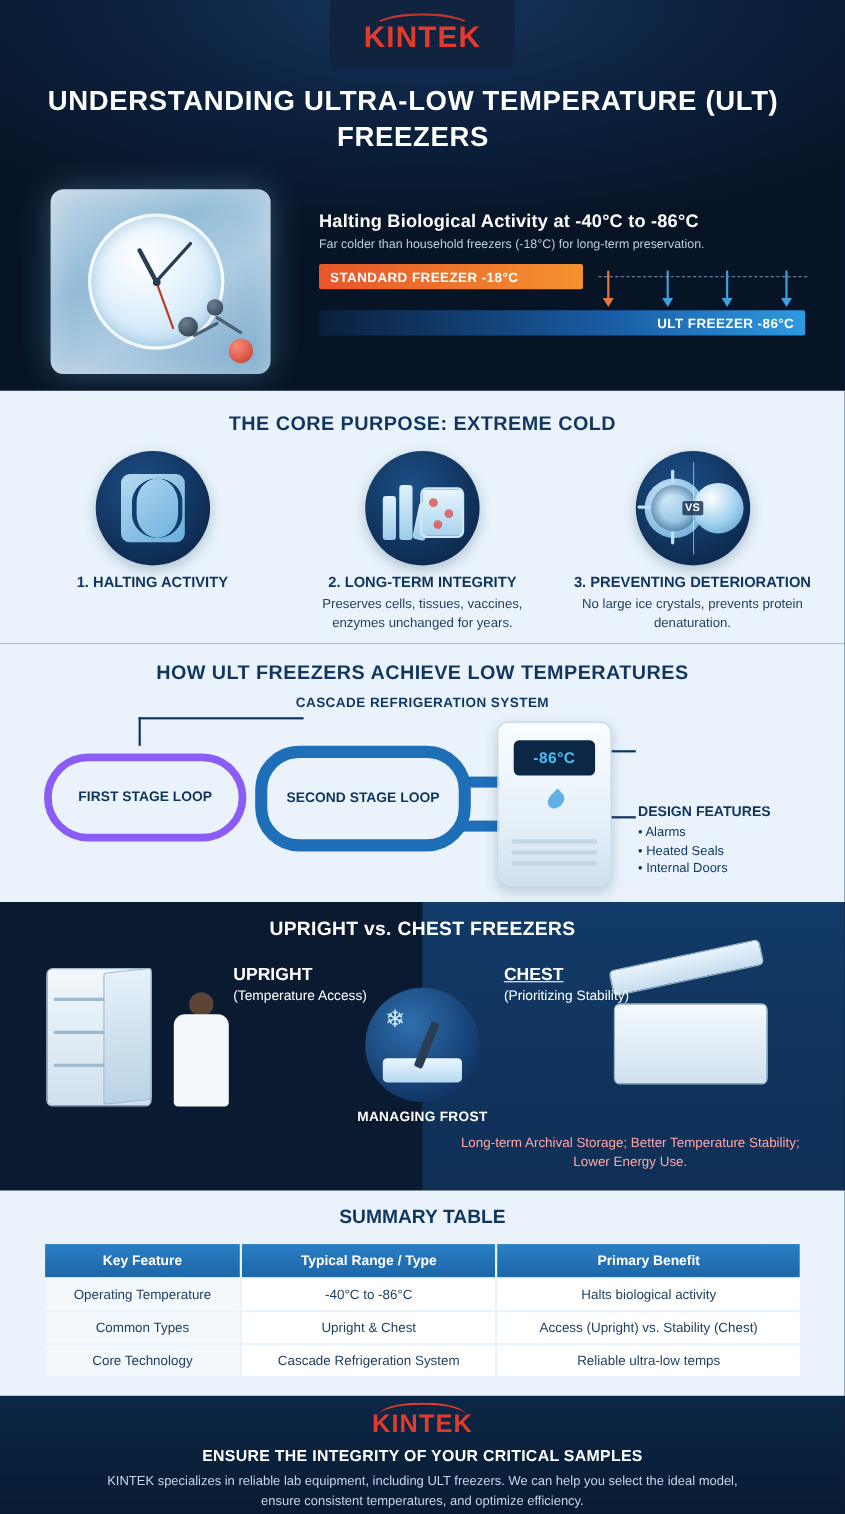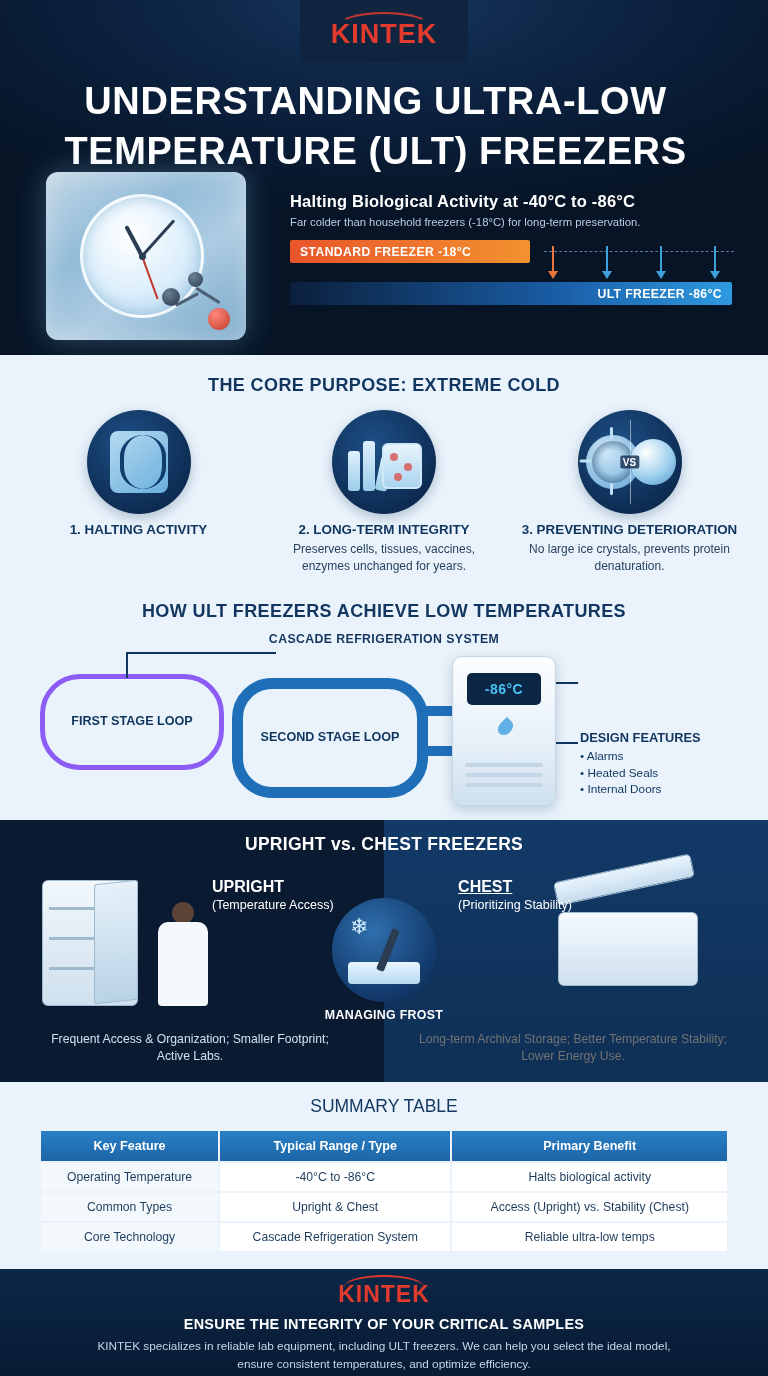--- a/index.html
+++ b/index.html
@@ -33,21 +33,21 @@
   .logo-swoosh {
     position: absolute; top: 12px; left: 50%; transform: translateX(-50%);
     width: 92px; height: 14px;
     border-top: 2px solid #e23b2e; border-radius: 50%/100% 100% 0 0;
     border-left: 2px solid transparent; border-right: 2px solid transparent;
     opacity: .85;
   }
   .hero h1 {
     position: absolute; top: 76px; left: 0; right: 17px;
     text-align: center; color: #fff;
-    font-size: 38px; font-weight: bold; line-height: 1.32; letter-spacing: .6px;
+    font-size: 25px; font-weight: bold; line-height: 1.32; letter-spacing: .6px;
   }
   .ice-clock {
     position: absolute; left: 46px; top: 172px;
     width: 200px; height: 168px;
   }
   .ice-block {
     position: absolute; inset: 0;
     background: linear-gradient(145deg, #cfe7f7 0%, #9fcbe8 35%, #bcdcf2 60%, #7fb4d8 100%);
     border-radius: 12px;
     box-shadow: 0 0 30px rgba(140,200,240,.35), inset 0 0 26px rgba(255,255,255,.5);
@@ -161,22 +161,22 @@
   .cascade-label {
     text-align: center; color: #12365f; font-size: 12.3px; font-weight: bold;
     letter-spacing: .4px; margin-top: 10px;
   }
   .diagram { position: relative; height: 164px; margin-top: 4px; }
   .loop {
     position: absolute; border-radius: 40px;
     display: flex; align-items: center; justify-content: center; text-align: center;
     font-weight: bold; color: #0f355e; font-size: 12.6px; line-height: 1.25;
   }
-  .loop1 { left: 40px; top: 24px; width: 184px; height: 96px; border: 5px solid #8b5cf6; }
-  .loop2 { left: 232px; top: 28px; width: 196px; height: 120px; border: 11px solid #1f6fb8; }
+  .loop1 { left: 40px; top: 35px; width: 184px; height: 80px; border: 7px solid #8b5cf6; }
+  .loop2 { left: 232px; top: 28px; width: 196px; height: 96px; border: 11px solid #1f6fb8; }
   .pipe { position: absolute; background: #74b7e4; }
   .pipe.d { background: #1f6fb8; }
   .freezer {
     position: absolute; left: 452px; top: 6px; width: 104px; height: 150px;
     background: linear-gradient(180deg,#fbfdff 0%, #e6f0f8 60%, #cfe0ee 100%);
     border-radius: 10px; border: 1px solid #c3d6e6;
     box-shadow: 0 4px 12px rgba(20,60,100,.22);
   }
   .screen {
     position: absolute; left: 14px; top: 16px; width: 74px; height: 32px; border-radius: 5px;
@@ -238,25 +238,25 @@
   .lbl-up .t { font-size: 16px; font-weight: bold; }
   .lbl-up .s { font-size: 12.5px; margin-top: 2px; }
   .lbl-ch { position: absolute; right: 196px; top: 58px; color: #fff; text-align: left; }
   .lbl-ch .t { font-size: 16px; font-weight: bold; text-decoration: underline; }
   .lbl-ch .s { font-size: 12.5px; margin-top: 2px; }
   .frost-cap { position: absolute; left: 50%; transform: translateX(-50%); top: 188px;
     color: #fff; font-size: 12.4px; font-weight: bold; letter-spacing: .3px; white-space: nowrap; }
   .cap-left { position: absolute; left: 40px; bottom: 16px; width: 300px; text-align: center;
     color: #cfe2f2; font-size: 12.2px; line-height: 1.45; }
   .cap-right { position: absolute; right: 30px; bottom: 16px; width: 330px; text-align: center;
-    color: #737373; font-size: 12.2px; line-height: 1.45; }
+    color: #fca5a5; font-size: 12.2px; line-height: 1.45; }
 
   
   .summary { background: #eaf3fb; padding: 14px 0 16px; }
-  .summary h2 { text-align: center; color: #12365f; font-size: 17.5px; font-weight: normal; }
+  .summary h2 { text-align: center; color: #12365f; font-size: 17.5px; font-weight: bold; }
   table { width: 690px; margin: 12px auto 0; border-collapse: separate; border-spacing: 2px; }
   th {
     background: linear-gradient(180deg,#2a7fc4,#1c66a8); color: #fff;
     font-size: 12.6px; font-weight: bold; padding: 8px 4px; text-align: center;
   }
   td { background: #fff; color: #1d3c5c; font-size: 12.2px; padding: 7px 4px; text-align: center; }
   tr td:first-child { background: #f3f8fc; }
 
   
   .footer {
@@ -429,21 +429,20 @@
       <div class="frost-cap">MANAGING FROST</div>
 
       <div class="chest-lid"></div>
       <div class="chest-freezer"></div>
 
       <div class="lbl-ch">
         <div class="t">CHEST</div>
         <div class="s">(Prioritizing Stability)</div>
       </div>
 
-      <div class="cap-left">Frequent Access &amp; Organization; Smaller Footprint; Active Labs.</div>
       <div class="cap-right">Long-term Archival Storage; Better Temperature Stability; Lower Energy Use.</div>
     </div>
   </section>
 
   <section class="summary">
     <h2>SUMMARY TABLE</h2>
     <table>
       <thead>
         <tr>
           <th>Key Feature</th>

